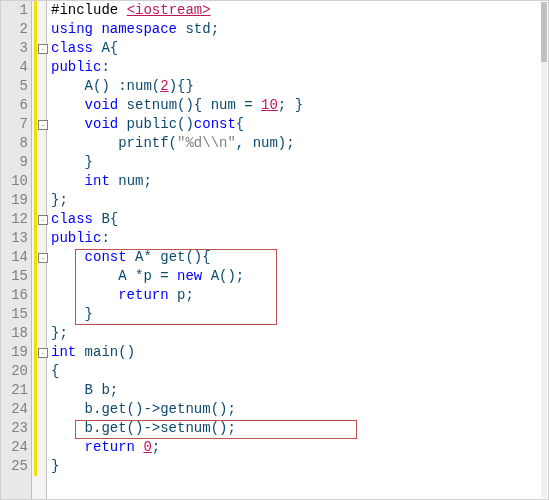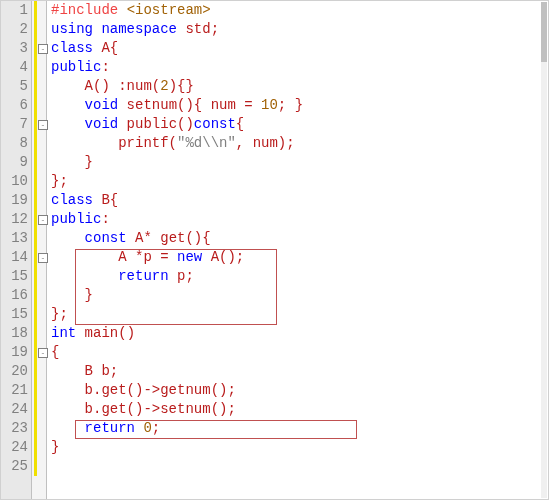--- a/index.html
+++ b/index.html
@@ -60,24 +60,24 @@
     flex: 1 1 auto;
     position: relative;
     padding-left: 4px;
   }
   .code .line {
     height: 19px;
     line-height: 19px;
     white-space: pre;
   }
   .kw-blue   { color: #0000ff; }
-  .txt       { color: #b91c1c; }
+  .txt       { color: #0c4a6e; }
   .str       { color: #808080; }
-  .angle     { color: #a16207; }
-  .pp        { color: #ef4444; }
+  .angle     { color: #be185d; text-decoration: underline; }
+  .pp        { color: #000000; }
   .redbox {
     position: absolute;
     border: 1px solid #c05050;
     pointer-events: none;
   }
   .scrolltrack {
     position: absolute;
     right: 1px;
     top: 1px;
     bottom: 1px;
@@ -138,20 +138,21 @@
   <div class="code" id="code">
       <div class="line"><span class="pp">#include </span><span class="angle">&lt;iostream&gt;</span></div>
       <div class="line"><span class="kw-blue">using namespace</span><span class="txt"> std;</span></div>
       <div class="line"><span class="kw-blue">class</span><span class="txt"> A{</span></div>
       <div class="line"><span class="kw-blue">public</span><span class="txt">:</span></div>
       <div class="line"><span class="txt">    A() :num(</span><span class="angle">2</span><span class="txt">){}</span></div>
       <div class="line"><span class="txt">    </span><span class="kw-blue">void</span><span class="txt"> setnum(){ num = </span><span class="angle">10</span><span class="txt">; }</span></div>
       <div class="line"><span class="txt">    </span><span class="kw-blue">void</span><span class="txt"> public()</span><span class="kw-blue">const</span><span class="txt">{</span></div>
       <div class="line"><span class="txt">        printf(</span><span class="str">"%d\\n"</span><span class="txt">, num);</span></div>
       <div class="line"><span class="txt">    }</span></div>
+      <div class="line"><span class="txt">    </span><span class="kw-blue">int</span><span class="txt"> num;</span></div>
       <div class="line"><span class="txt">};</span></div>
       <div class="line"><span class="kw-blue">class</span><span class="txt"> B{</span></div>
       <div class="line"><span class="kw-blue">public</span><span class="txt">:</span></div>
       <div class="line"><span class="txt">    </span><span class="kw-blue">const</span><span class="txt"> A* get(){</span></div>
       <div class="line"><span class="txt">        A *p = </span><span class="kw-blue">new</span><span class="txt"> A();</span></div>
       <div class="line"><span class="txt">        </span><span class="kw-blue">return</span><span class="txt"> p;</span></div>
       <div class="line"><span class="txt">    }</span></div>
       <div class="line"><span class="txt">};</span></div>
       <div class="line"><span class="kw-blue">int</span><span class="txt"> main()</span></div>
       <div class="line"><span class="txt">{</span></div>

